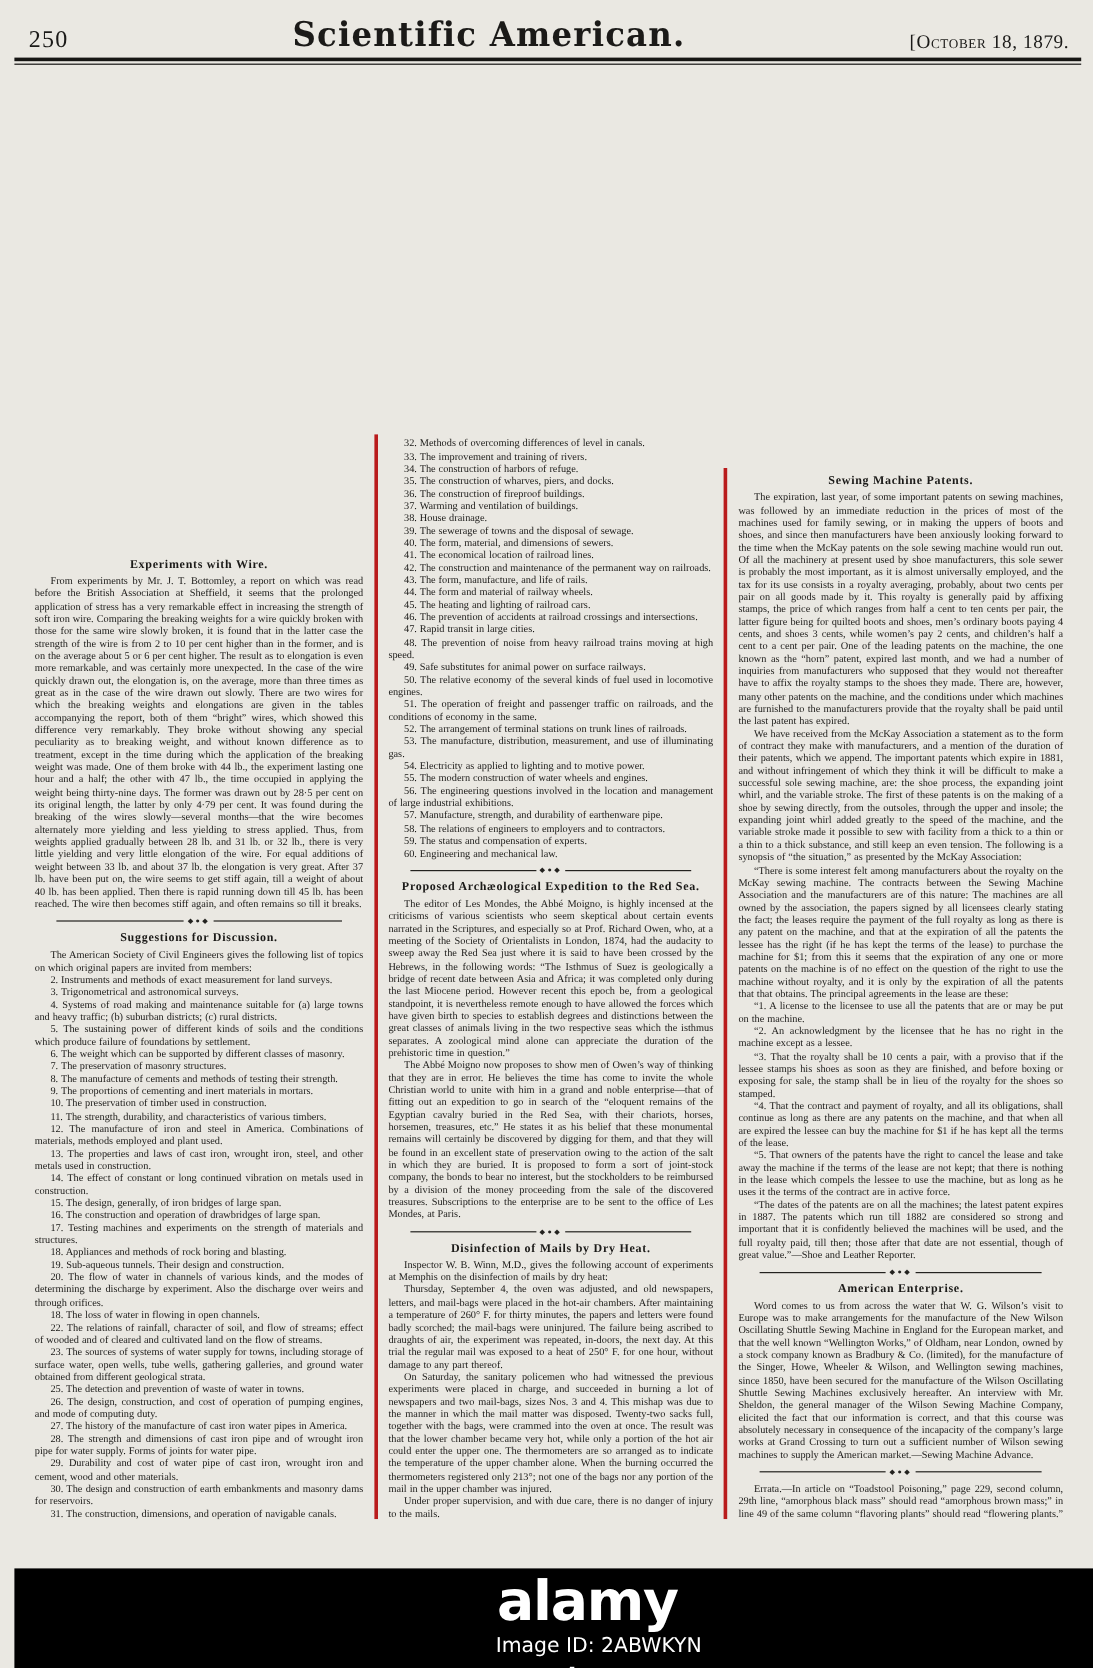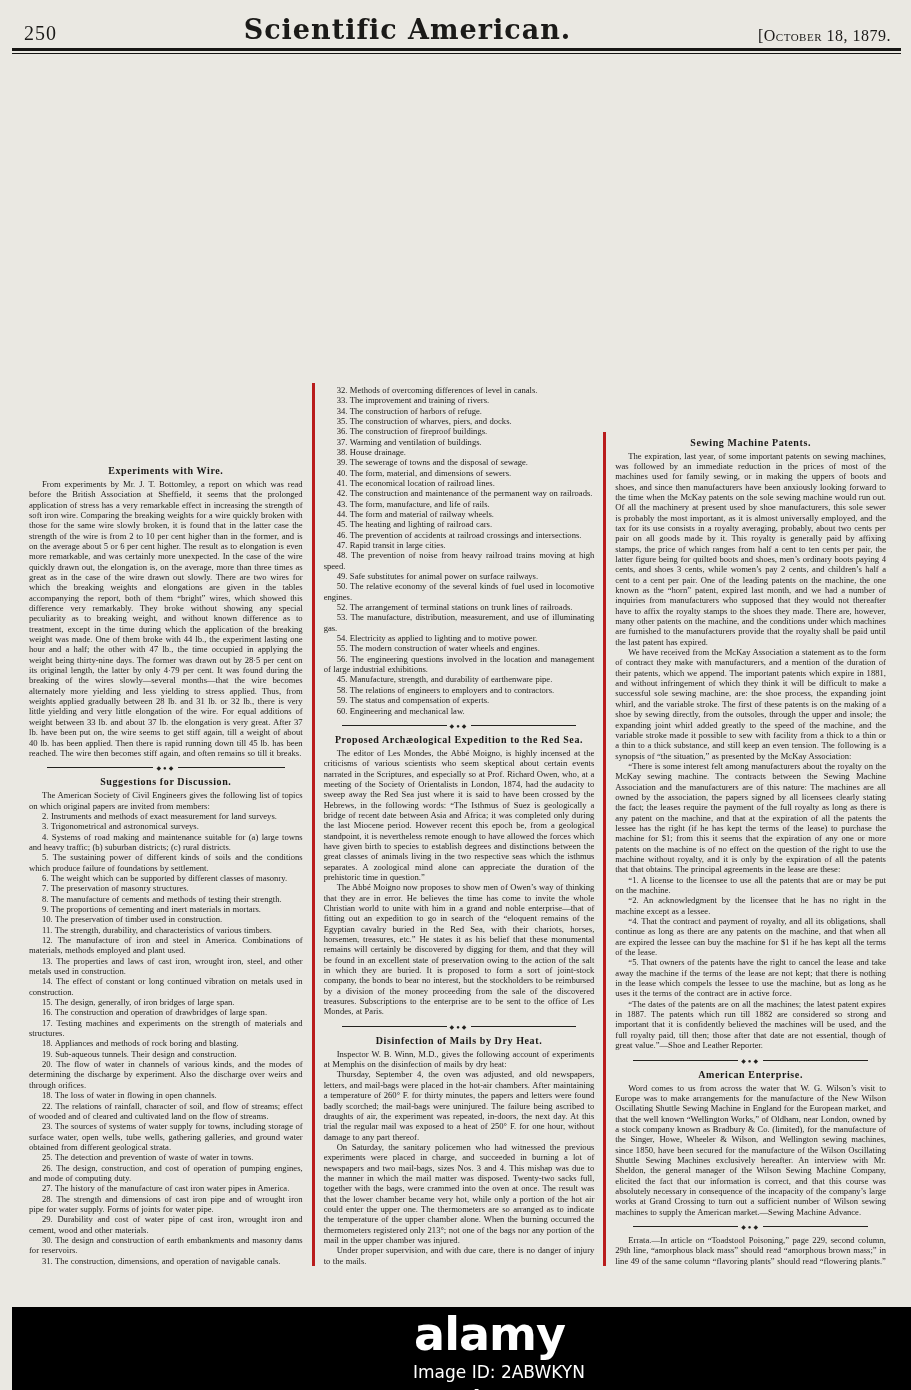--- a/index.html
+++ b/index.html
@@ -151,26 +151,27 @@
           <p>41. The economical location of railroad lines.</p>
           <p>42. The construction and maintenance of the permanent way on railroads.</p>
           <p>43. The form, manufacture, and life of rails.</p>
           <p>44. The form and material of railway wheels.</p>
           <p>45. The heating and lighting of railroad cars.</p>
           <p>46. The prevention of accidents at railroad crossings and intersections.</p>
           <p>47. Rapid transit in large cities.</p>
           <p>48. The prevention of noise from heavy railroad trains moving at high speed.</p>
           <p>49. Safe substitutes for animal power on surface railways.</p>
           <p>50. The relative economy of the several kinds of fuel used in locomotive engines.</p>
+          <p>51. The operation of freight and passenger traffic on railroads, and the conditions of economy in the same.</p>
           <p>52. The arrangement of terminal stations on trunk lines of railroads.</p>
           <p>53. The manufacture, distribution, measurement, and use of illuminating gas.</p>
           <p>54. Electricity as applied to lighting and to motive power.</p>
           <p>55. The modern construction of water wheels and engines.</p>
           <p>56. The engineering questions involved in the location and management of large industrial exhibitions.</p>
-          <p>45. Manufacture, strength, and durability of earthenware pipe.</p>
+          <p>57. Manufacture, strength, and durability of earthenware pipe.</p>
           <p>58. The relations of engineers to employers and to contractors.</p>
           <p>59. The status and compensation of experts.</p>
           <p>60. Engineering and mechanical law.</p>
         </div>
 
       <div class="divider">
         <span class="dline"></span>
           <span class="dglyph">◆●◆</span>
           <span class="dline"></span>
       </div>
@@ -197,20 +198,21 @@
     </div>
 
     <div class="col">
       <h3>Sewing Machine Patents.</h3>
       <div class="list-block">
           <p>The expiration, last year, of some important patents on sewing machines, was followed by an immediate reduction in the prices of most of the machines used for family sewing, or in making the uppers of boots and shoes, and since then manufacturers have been anxiously looking forward to the time when the McKay patents on the sole sewing machine would run out. Of all the machinery at present used by shoe manufacturers, this sole sewer is probably the most important, as it is almost universally employed, and the tax for its use consists in a royalty averaging, probably, about two cents per pair on all goods made by it. This royalty is generally paid by affixing stamps, the price of which ranges from half a cent to ten cents per pair, the latter figure being for quilted boots and shoes, men’s ordinary boots paying 4 cents, and shoes 3 cents, while women’s pay 2 cents, and children’s half a cent to a cent per pair. One of the leading patents on the machine, the one known as the “horn” patent, expired last month, and we had a number of inquiries from manufacturers who supposed that they would not thereafter have to affix the royalty stamps to the shoes they made. There are, however, many other patents on the machine, and the conditions under which machines are furnished to the manufacturers provide that the royalty shall be paid until the last patent has expired.</p>
           <p>We have received from the McKay Association a statement as to the form of contract they make with manufacturers, and a mention of the duration of their patents, which we append. The important patents which expire in 1881, and without infringement of which they think it will be difficult to make a successful sole sewing machine, are: the shoe process, the expanding joint whirl, and the variable stroke. The first of these patents is on the making of a shoe by sewing directly, from the outsoles, through the upper and insole; the expanding joint whirl added greatly to the speed of the machine, and the variable stroke made it possible to sew with facility from a thick to a thin or a thin to a thick substance, and still keep an even tension. The following is a synopsis of “the situation,” as presented by the McKay Association:</p>
           <p>“There is some interest felt among manufacturers about the royalty on the McKay sewing machine. The contracts between the Sewing Machine Association and the manufacturers are of this nature: The machines are all owned by the association, the papers signed by all licensees clearly stating the fact; the leases require the payment of the full royalty as long as there is any patent on the machine, and that at the expiration of all the patents the lessee has the right (if he has kept the terms of the lease) to purchase the machine for $1; from this it seems that the expiration of any one or more patents on the machine is of no effect on the question of the right to use the machine without royalty, and it is only by the expiration of all the patents that that obtains. The principal agreements in the lease are these:</p>
           <p>“1. A license to the licensee to use all the patents that are or may be put on the machine.</p>
           <p>“2. An acknowledgment by the licensee that he has no right in the machine except as a lessee.</p>
+          <p>“3. That the royalty shall be 10 cents a pair, with a proviso that if the lessee stamps his shoes as soon as they are finished, and before boxing or exposing for sale, the stamp shall be in lieu of the royalty for the shoes so stamped.</p>
           <p>“4. That the contract and payment of royalty, and all its obligations, shall continue as long as there are any patents on the machine, and that when all are expired the lessee can buy the machine for $1 if he has kept all the terms of the lease.</p>
           <p>“5. That owners of the patents have the right to cancel the lease and take away the machine if the terms of the lease are not kept; that there is nothing in the lease which compels the lessee to use the machine, but as long as he uses it the terms of the contract are in active force.</p>
           <p>“The dates of the patents are on all the machines; the latest patent expires in 1887. The patents which run till 1882 are considered so strong and important that it is confidently believed the machines will be used, and the full royalty paid, till then; those after that date are not essential, though of great value.”—Shoe and Leather Reporter.</p>
         </div>
 
       <div class="divider">
         <span class="dline"></span>
           <span class="dglyph">◆●◆</span>
           <span class="dline"></span>
       </div>

